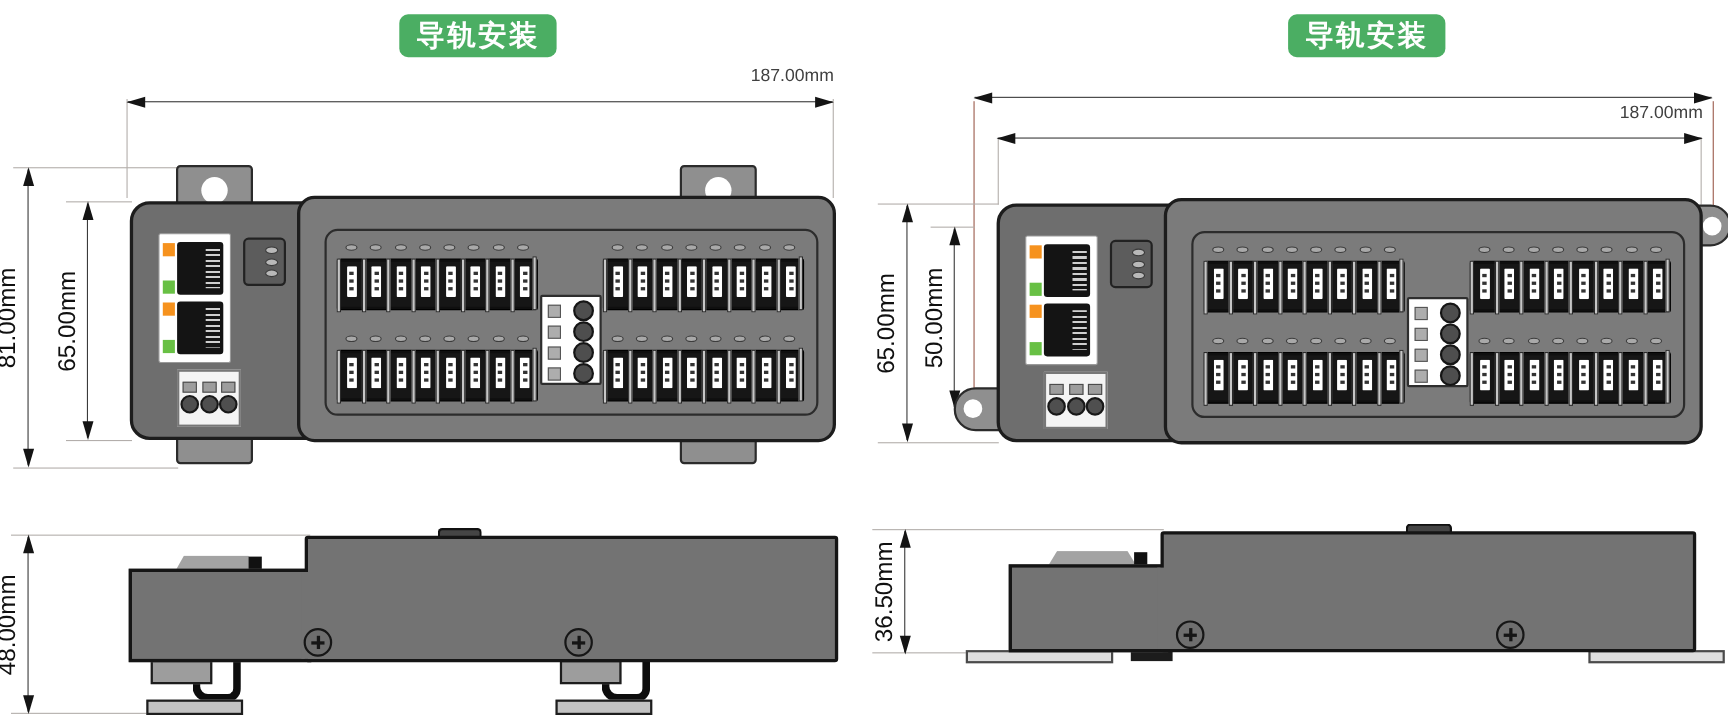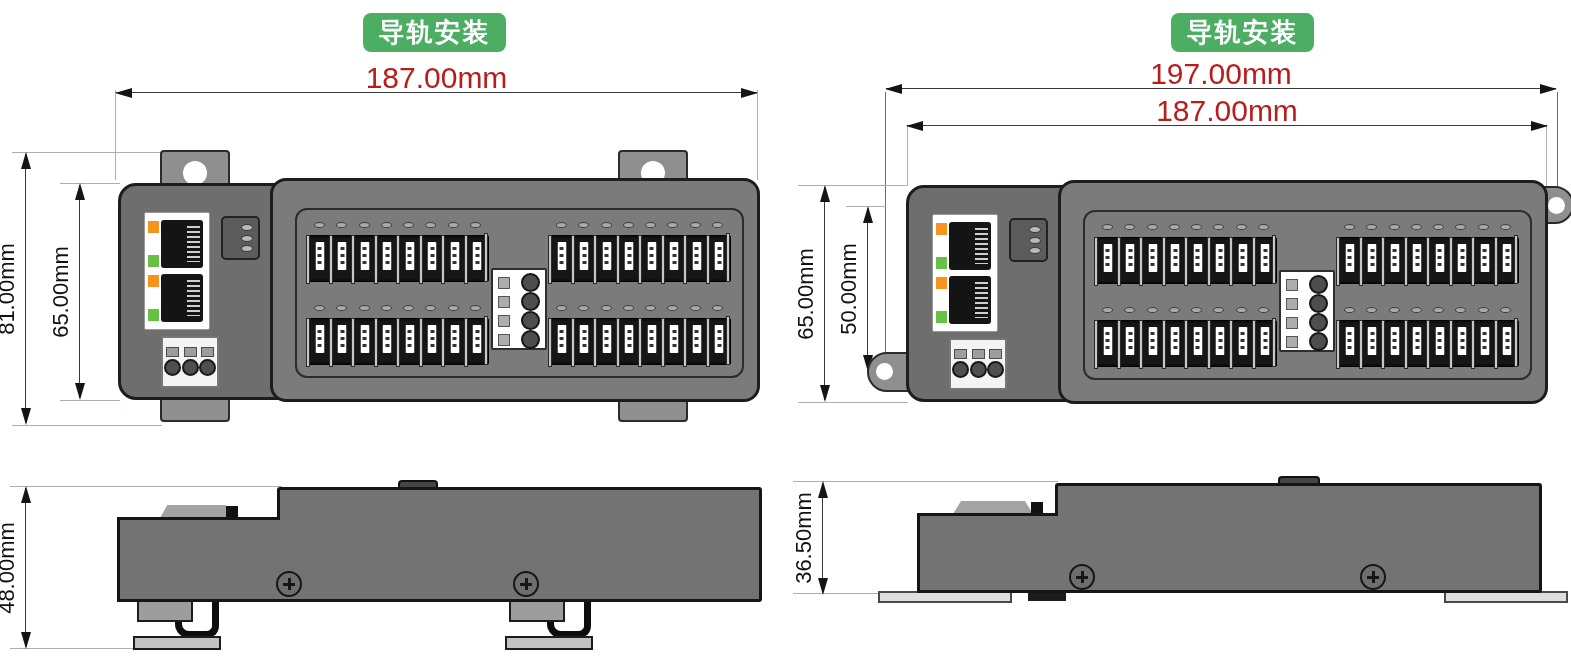--- a/index.html
+++ b/index.html
@@ -9,22 +9,22 @@
 
   
   .badge{position:absolute;width:143px;height:39px;border-radius:8px;
          background:var(--badge-green,#4BAE63);color:#fff;text-align:center;
          font-size:26px;font-weight:600;line-height:39px;letter-spacing:2px;}
   #badge-rail{left:363px;top:13px;}
   #badge-screw{left:1171px;top:13px;}
 
   
   .hdim{position:absolute;height:34px;}
-  .hdim .lbl{position:absolute;left:0;right:0;top:-3px;text-align:center;
-             font-size:30px;color:#b91c1c;}
+  .hdim .lbl{position:absolute;left:0;right:0;top:-3px;text-align:right;
+             font-size:16px;color:#404040;}
   .hdim .line{position:absolute;left:1px;right:1px;bottom:5px;height:1px;
               background:var(--dim-line,#3a3a3a);}
   .hdim .ar{position:absolute;bottom:0;width:0;height:0;
             border-top:5.5px solid transparent;border-bottom:5.5px solid transparent;}
   .hdim .ar.l{left:0;border-right:17px solid #141414;}
   .hdim .ar.r{right:0;border-left:17px solid #141414;}
 
   .vdim{position:absolute;width:26px;}
   .vdim .line{position:absolute;right:0;top:2px;bottom:2px;width:1px;
               background:var(--dim-line,#3a3a3a);}
@@ -396,21 +396,20 @@
     <i class="xline v brown" style="left:1557px;top:92px;height:106px;"></i>
     <i class="xline v" style="left:907px;top:126px;height:60px;"></i>
     <i class="xline v" style="left:1546px;top:126px;height:60px;"></i>
     <i class="xline h" style="left:798px;top:185px;width:110px;"></i>
     <i class="xline h" style="left:798px;top:402px;width:110px;"></i>
     <i class="xline h" style="left:846px;top:206px;width:40px;"></i>
     <i class="xline h" style="left:793px;top:481px;width:265px;"></i>
     <i class="xline h" style="left:793px;top:593px;width:124px;"></i>
 
     <div class="hdim" id="hd-screw-w1">
-      <span class="lbl">197.00mm</span>
       <i class="line"></i>
       <i class="ar l"></i>
       <i class="ar r"></i>
     </div>
     <div class="hdim" id="hd-screw-w2">
       <span class="lbl">187.00mm</span>
       <i class="line"></i>
       <i class="ar l"></i>
       <i class="ar r"></i>
     </div>

